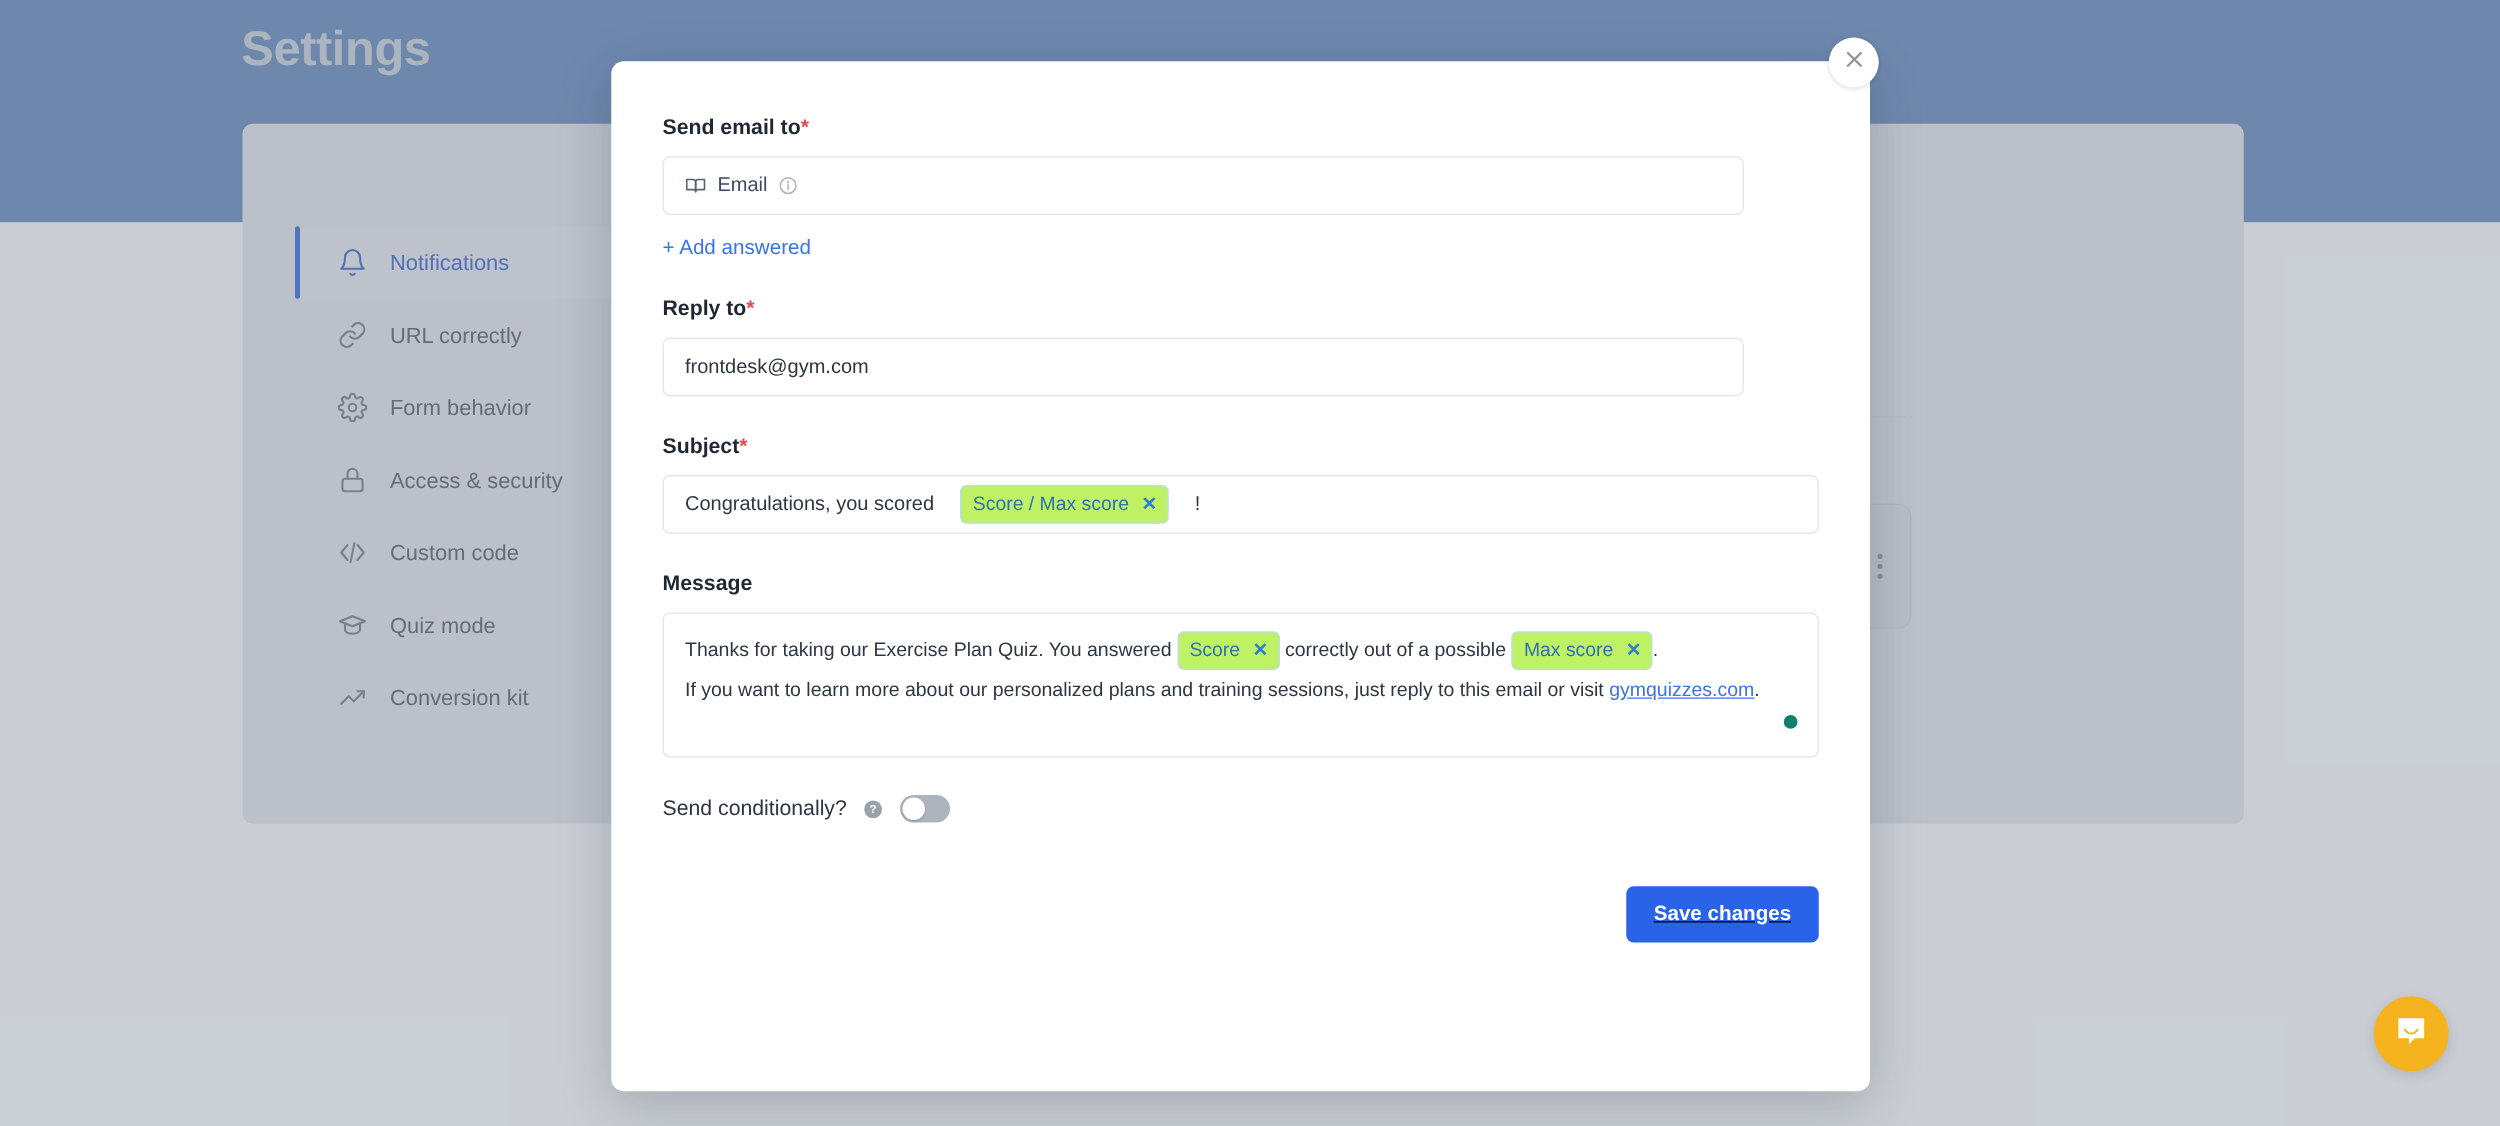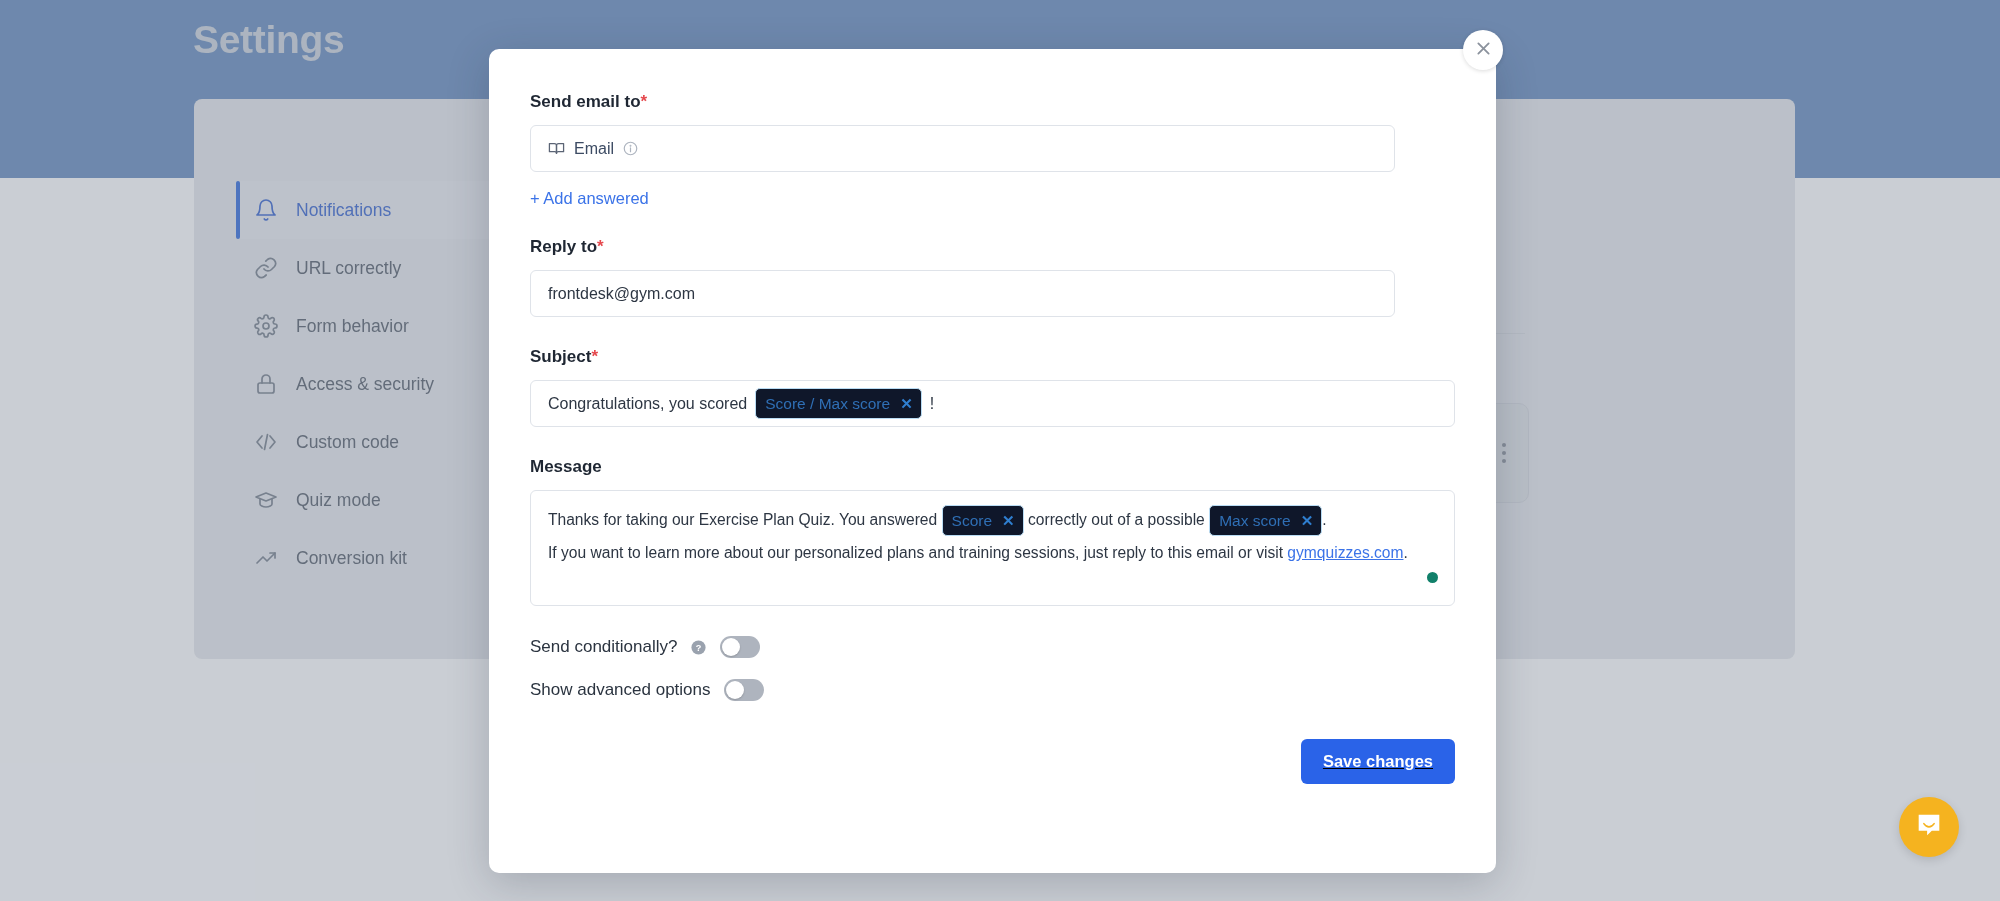--- a/index.html
+++ b/index.html
@@ -63,21 +63,21 @@
     left: 42px;
     top: 82px;
     width: 290px;
   }
 
   .bg-sb-item {
     position: relative;
     display: flex;
     align-items: center;
     height: 58px;
-    padding-left: 16px;
+    padding-left: 32px;
     color: #5b6472;
     font-size: 17.5px;
   }
 
   .bg-sb-item.active {
     color: #4169c9;
     background: rgba(255,255,255,0.10);
   }
 
   .bg-sb-item.active::before {
@@ -220,21 +220,21 @@
   .gap-2 { height: 30px; }
   .gap-3 { height: 30px; }
 
   
   .token {
     display: inline-flex;
     align-items: center;
     gap: 10px;
     height: 31px;
     padding: 0 8px 0 9px;
-    background: #0f172a;
+    background: #bef264;
     border: 1px solid #b9dcf4;
     border-radius: 5px;
     color: #2f6fb5;
     font-size: 15.5px;
     vertical-align: middle;
     cursor: pointer;
   }
   .token .tx {
     color: #2f7fd0;
     font-size: 15px;
@@ -248,21 +248,21 @@
     min-height: 47px;
     border: 1px solid #dfe3e9;
     border-radius: 6px;
     background: #fff;
     display: flex;
     align-items: center;
     flex-wrap: wrap;
     padding: 0 17px;
     font-size: 16px;
     color: #2d3643;
-    gap: 8px;
+    gap: 21px;
   }
 
   .message-box {
     position: relative;
     width: 925px;
     height: 116px;
     border: 1px solid #dfe3e9;
     border-radius: 6px;
     background: #fff;
     padding: 14px 17px 0 17px;
@@ -550,26 +550,20 @@
           </svg>
         </span>
         <span class="switch">
           <span class="knob"></span>
         </span>
       </div>
 
       <div style="height:13px"></div>
 
       
-      <div class="toggle-row">
-        <span class="toggle-label">Show advanced options</span>
-        <span class="switch">
-          <span class="knob"></span>
-        </span>
-      </div>
 
       
       <div class="btn-row">
         <button class="save-btn">Save changes</button>
       </div>
 
     </div>
   </div>
 
   <div class="modal-close">

